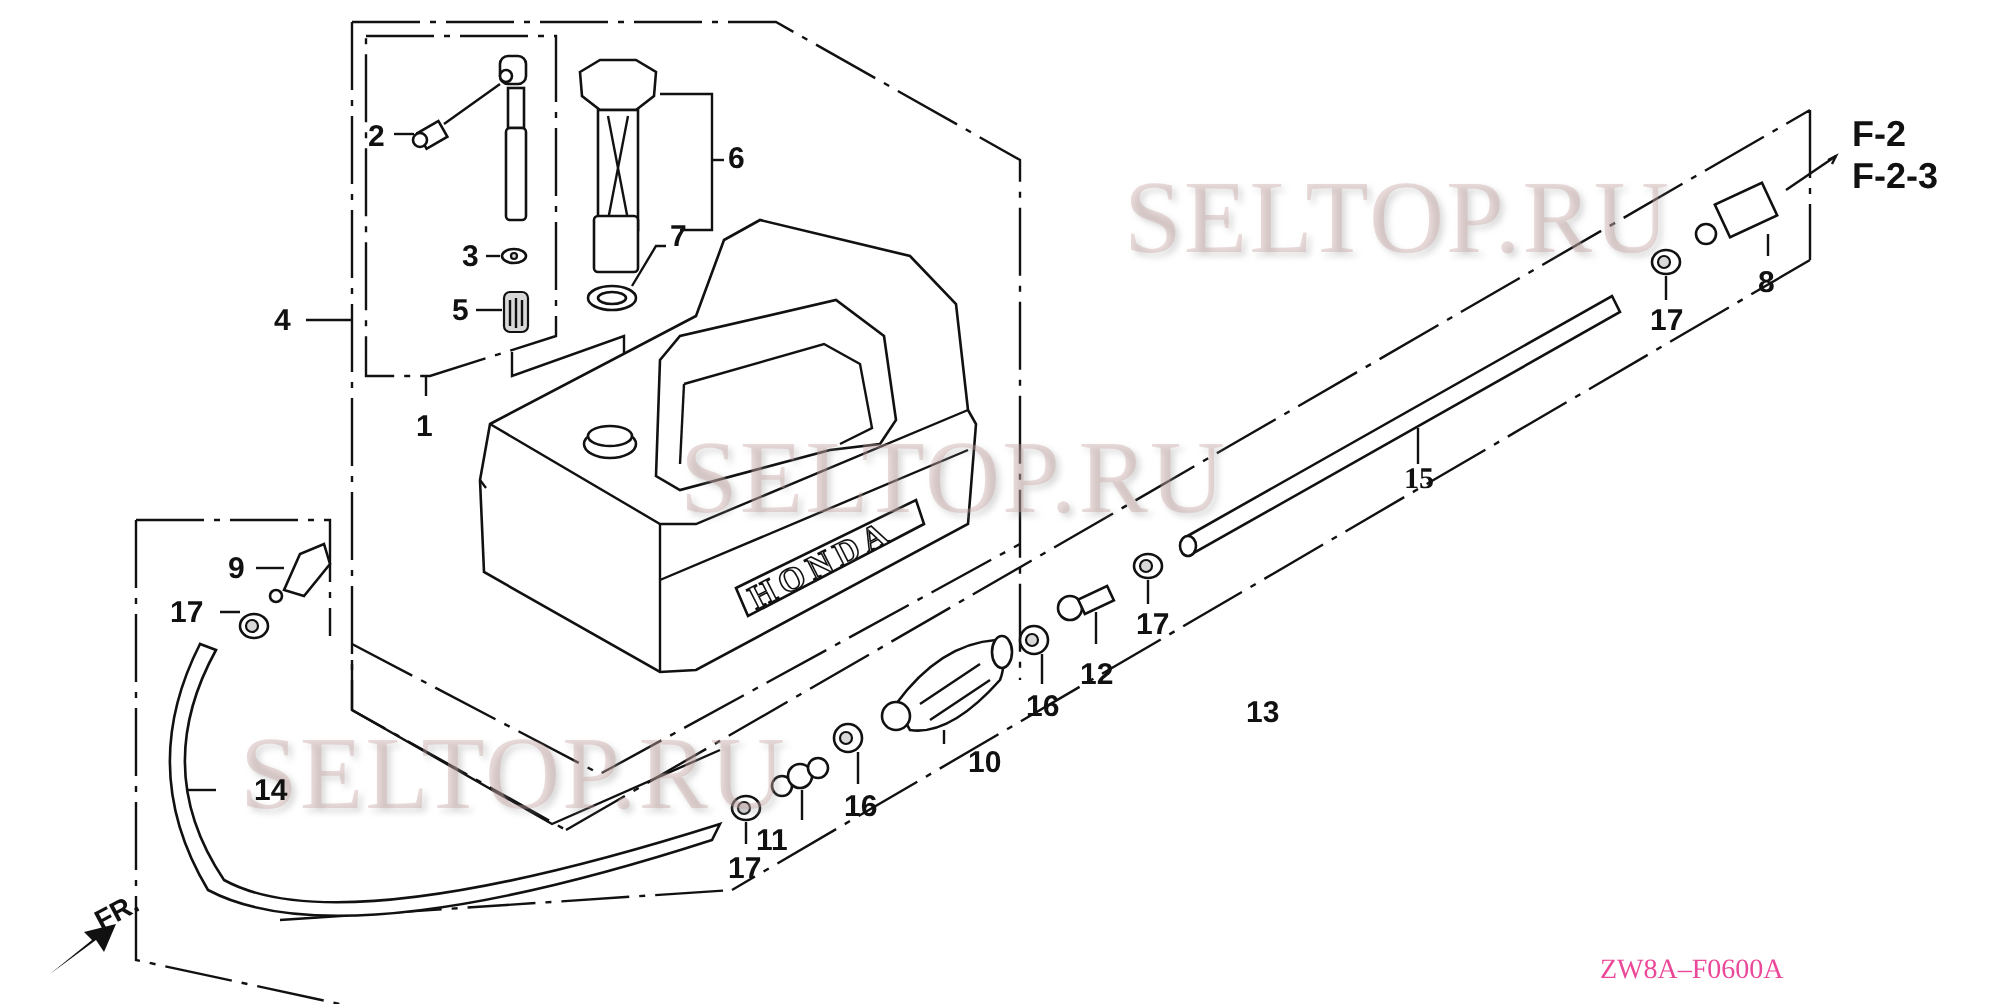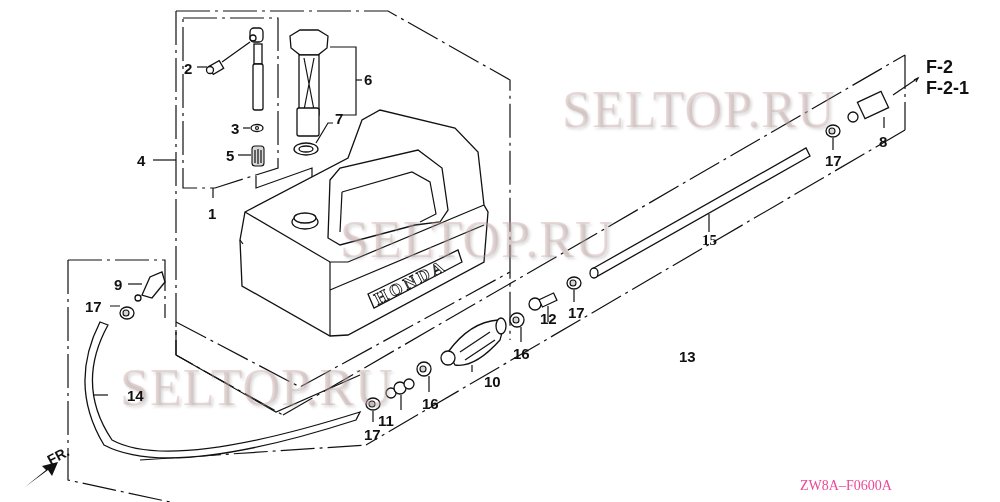--- a/index.html
+++ b/index.html
@@ -169,31 +169,31 @@
 <span class="lbl" style="left:184px;top:61px;">2</span>
 <span class="lbl" style="left:231px;top:121px;">3</span>
 <span class="lbl" style="left:137px;top:153px;">4</span>
 <span class="lbl" style="left:226px;top:148px;">5</span>
 <span class="lbl" style="left:364px;top:72px;">6</span>
 <span class="lbl" style="left:335px;top:111px;">7</span>
 <span class="lbl" style="left:879px;top:134px;">8</span>
 <span class="lbl" style="left:114px;top:277px;">9</span>
 <span class="lbl" style="left:484px;top:374px;">10</span>
 <span class="lbl" style="left:378px;top:413px;">11</span>
-<span class="lbl" style="left:540px;top:311px;">12</span>
-<span class="lbl" style="left:679px;top:349px;">13</span>
+<span class="lbl" style="left:540px;top:330px;">12</span>
+<span class="lbl" style="left:623px;top:349px;">13</span>
 <span class="lbl" style="left:127px;top:388px;">14</span>
 <span class="lbl" style="left:702px;top:233px;font-family:Liberation Serif, serif;">15</span>
 <span class="lbl" style="left:513px;top:346px;">16</span>
 <span class="lbl" style="left:422px;top:396px;">16</span>
 <span class="lbl" style="left:825px;top:153px;">17</span>
 <span class="lbl" style="left:568px;top:305px;">17</span>
 <span class="lbl" style="left:85px;top:299px;">17</span>
 <span class="lbl" style="left:364px;top:427px;">17</span>
 
 <div class="ref" style="left:926px;top:57px;">
   <div>F-2</div>
-  <div>F-2-1</div>
+  <div>F-2-3</div>
 </div>
 
 <span class="fr" style="left:52px;top:452px;">FR.</span>
 
 <span class="code" style="left:800px;top:478px;">ZW8A–F0600A</span>
 
 </body></html>

